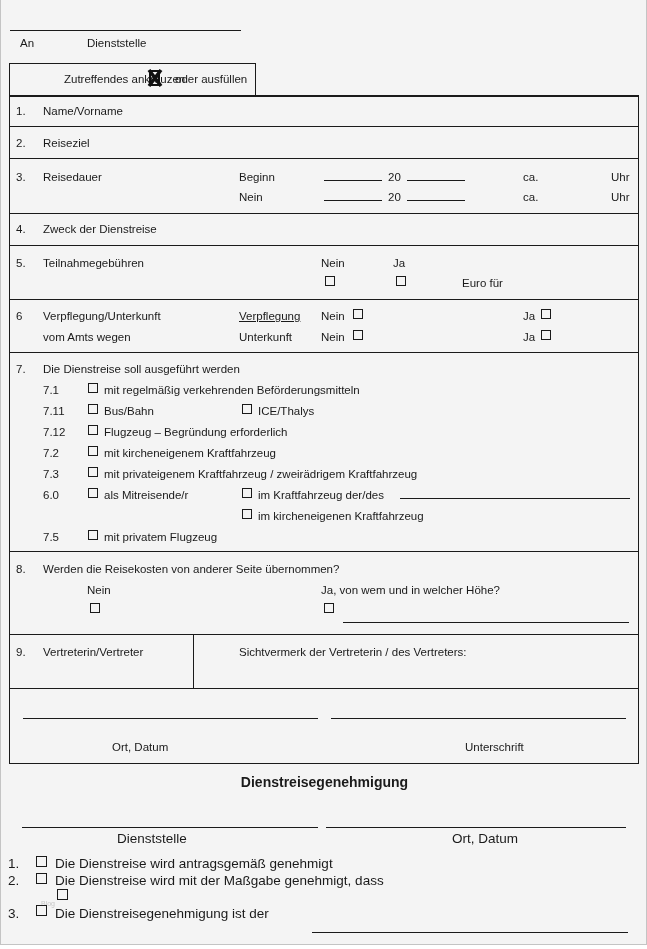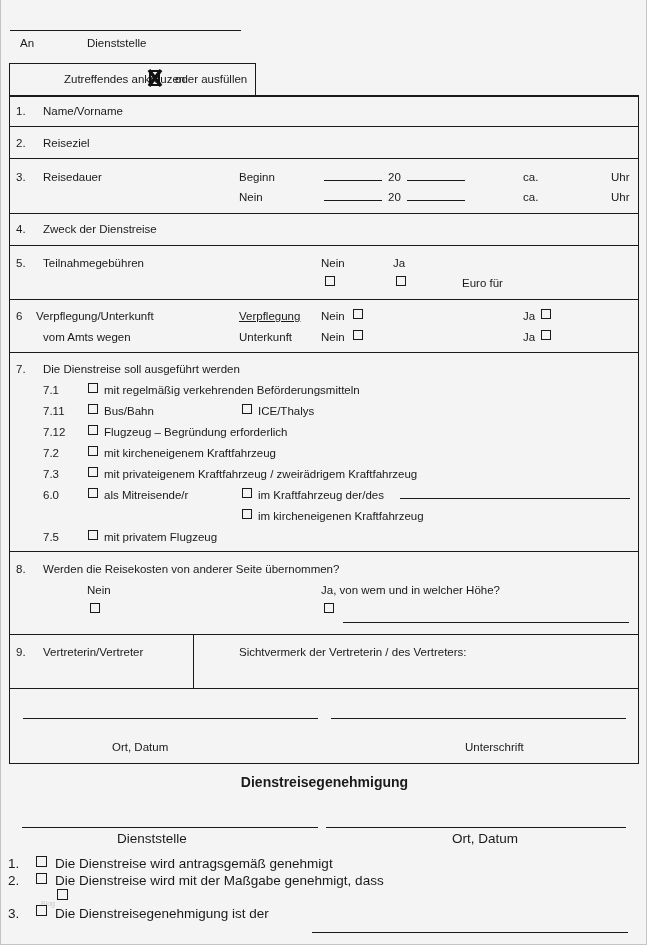--- a/index.html
+++ b/index.html
@@ -75,21 +75,21 @@
     <span class="abs" style="left:33px;top:11px;">Teilnahmegebühren</span>
     <span class="abs" style="left:311px;top:11px;">Nein</span>
     <span class="abs" style="left:383px;top:11px;">Ja</span>
     <div class="cb" style="left:315px;top:30px;"></div>
     <div class="cb" style="left:386px;top:30px;"></div>
     <span class="abs" style="left:452px;top:31px;">Euro für</span>
   </div>
 
   <div class="row" style="top:299px;height:54px;">
     <span class="abs" style="left:6px;top:10px;">6</span>
-    <span class="abs" style="left:26px;top:10px;">Verpflegung/Unterkunft</span>
+    <span class="abs" style="left:33px;top:10px;">Verpflegung/Unterkunft</span>
     <span class="abs" style="left:33px;top:31px;">vom Amts wegen</span>
 
     <span class="abs" style="left:229px;top:10px;text-decoration:underline;">Verpflegung</span>
     <span class="abs" style="left:311px;top:10px;">Nein</span>
     <div class="cb" style="left:343px;top:9px;"></div>
     <span class="abs" style="left:513px;top:10px;">Ja</span>
     <div class="cb" style="left:531px;top:9px;"></div>
 
     <span class="abs" style="left:229px;top:31px;">Unterkunft</span>
     <span class="abs" style="left:311px;top:31px;">Nein</span>

